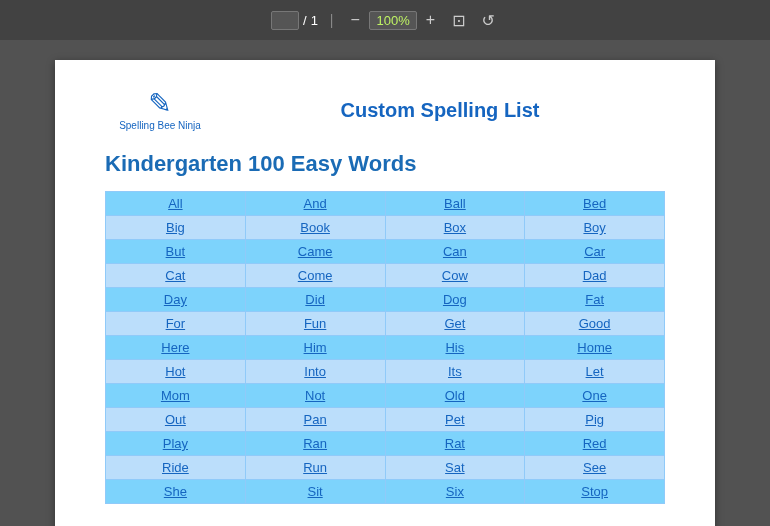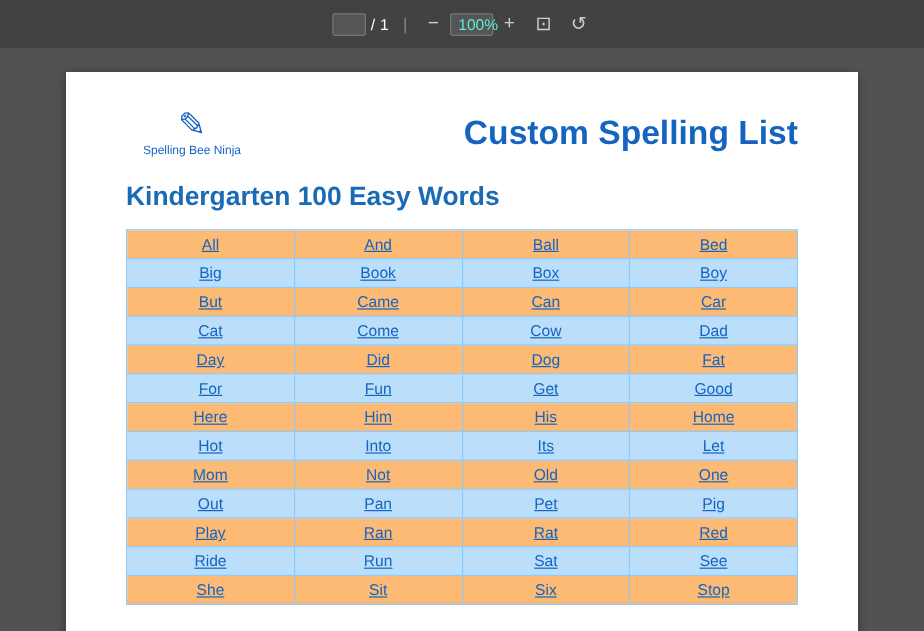--- a/index.html
+++ b/index.html
@@ -46,26 +46,26 @@
       margin: 0 4px;
     }
     .toolbar-zoom {
       display: flex;
       align-items: center;
       gap: 4px;
     }
     .toolbar-zoom-val {
       background: #555;
       border: 1px solid #777;
-      color: #5eead4;
+      color: #bef264;
       font-size: 13px;
       padding: 1px 6px;
       border-radius: 2px;
-      width: 36px;
-      text-align: left;
+      width: 48px;
+      text-align: right;
     }
     .toolbar-btn {
       background: none;
       border: none;
       color: #ccc;
       font-size: 16px;
       cursor: pointer;
       padding: 2px 5px;
       line-height: 1;
     }
@@ -112,22 +112,22 @@
       line-height: 1;
     }
     .logo-text {
       font-size: 10px;
       color: #1565c0;
       text-align: right;
       margin-top: 2px;
     }
     .page-title {
       flex: 1;
-      text-align: right;
-      font-size: 28px;
+      text-align: center;
+      font-size: 20px;
       font-weight: bold;
       color: #1565c0;
     }
 
     
     .subtitle {
       font-size: 22px;
       color: #1a6bb5;
       font-weight: bold;
       margin-bottom: 14px;
@@ -138,21 +138,21 @@
       width: 100%;
       border-collapse: collapse;
       font-size: 13px;
     }
     .word-table td {
       border: 1px solid #90caf9;
       padding: 4px 6px;
       text-align: center;
       color: #1565c0;
       text-decoration: underline;
-      background: #fdba74;
+      background: #7dd3fc;
       width: 25%;
     }
     .word-table tr:nth-child(even) td {
       background: #bbdefb;
     }
   </style>
 </head>
 <body>
 
 <div class="toolbar">

